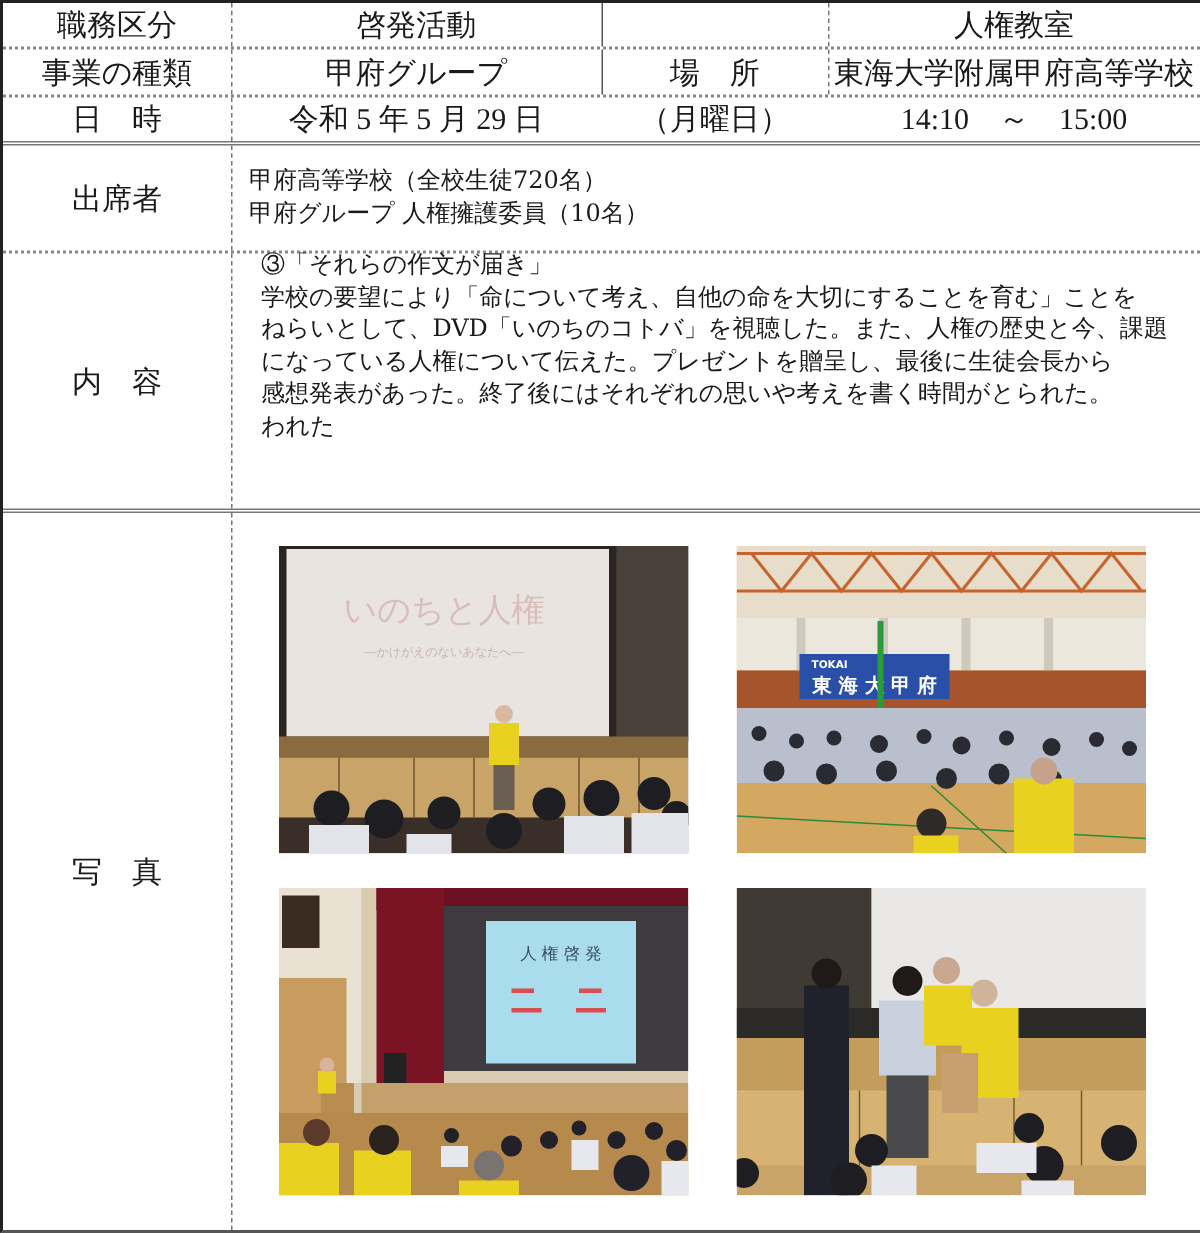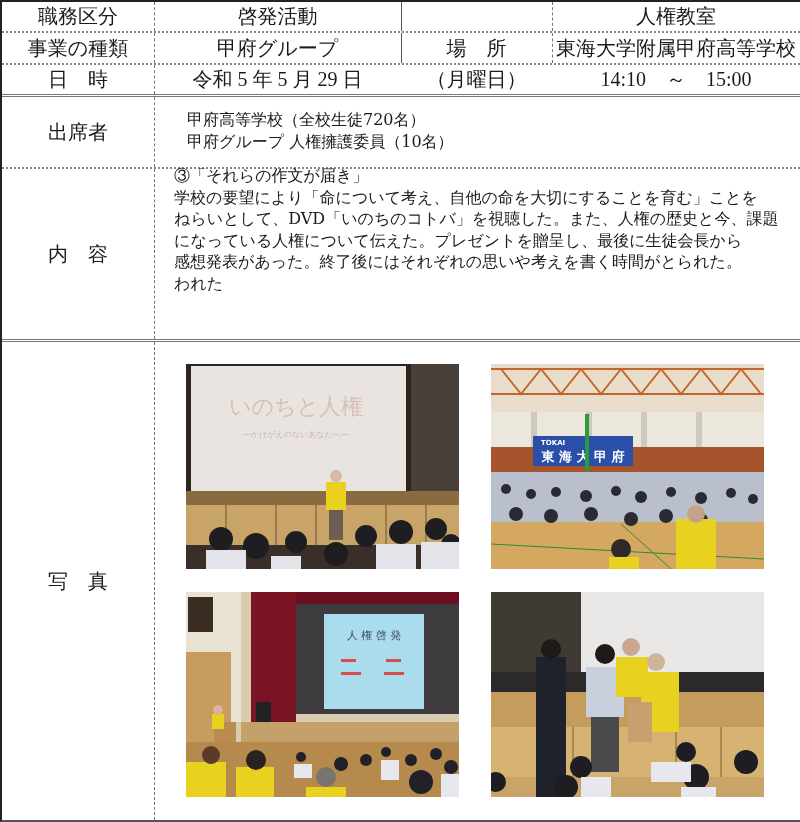--- a/index.html
+++ b/index.html
@@ -6,21 +6,21 @@
     body { width: 800px; height: 822px; position: relative; overflow: hidden;
       font-family: "DejaVu Serif", "Liberation Serif", serif; color: #1a1a1a; }
     .sheet { position: absolute; left: 0; top: 0; width: 798px; height: 820px;
       border-left: 2px solid #222; border-right: 1px solid #444; border-bottom: 2px solid #555; }
     .row { position: absolute; left: 0; width: 798px; border-bottom: 2px dotted #888; box-sizing: border-box; }
     .cell { position: absolute; top: 0; bottom: 0; display: flex; align-items: center; justify-content: center;
       font-size: 20px; box-sizing: border-box; white-space: nowrap; font-family: Liberation Serif, serif; }
     .vline { position: absolute; top: 0; bottom: 0; width: 0; border-left: 1px dashed #777; }
     .vsolid { position: absolute; top: 0; bottom: 0; width: 0; border-left: 1px solid #555; }
     .label { letter-spacing: 0px; }
-    .attendees { position: absolute; left: 185px; top: 12px; font-size: 16px; line-height: 22px; }
+    .attendees { position: absolute; left: 164px; top: 12px; font-size: 16px; line-height: 22px; }
     .content { position: absolute; left: 172px; top: 0; width: 620px; font-size: 16px; line-height: 21.5px; overflow: hidden; height: 170px; }
     .content p { margin: 0; white-space: nowrap; }
     .photo { position: absolute; overflow: hidden; }
     .photo svg { display: block; width: 100%; height: 100%; }
   </style>
 </head>
 <body>
 
 <div class="sheet">
 

